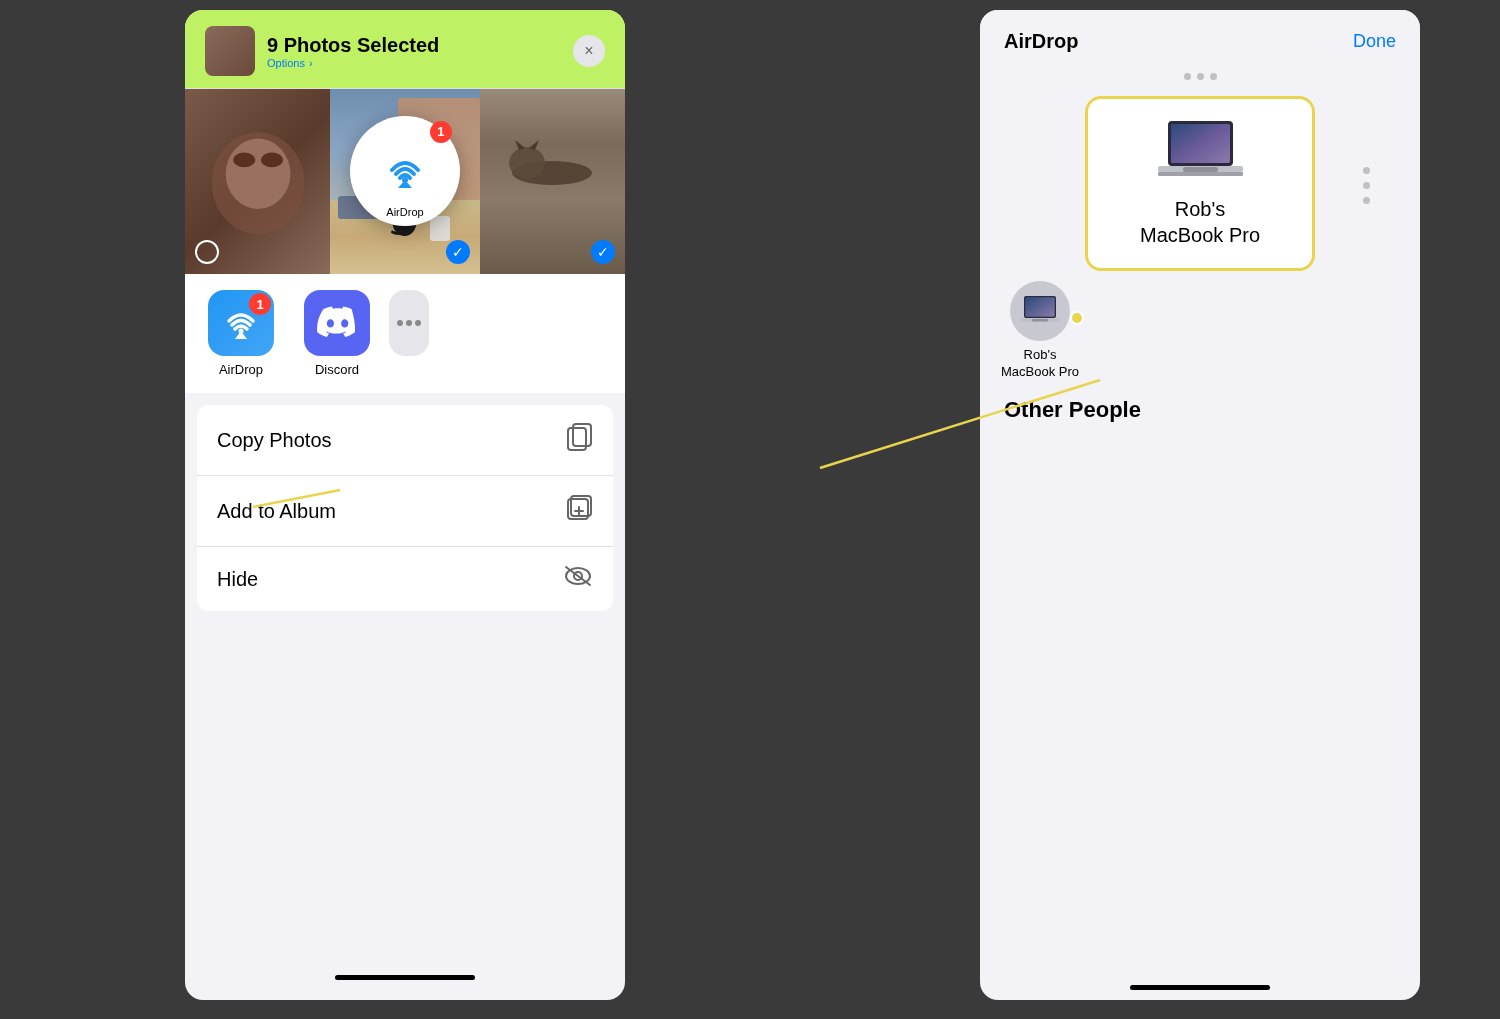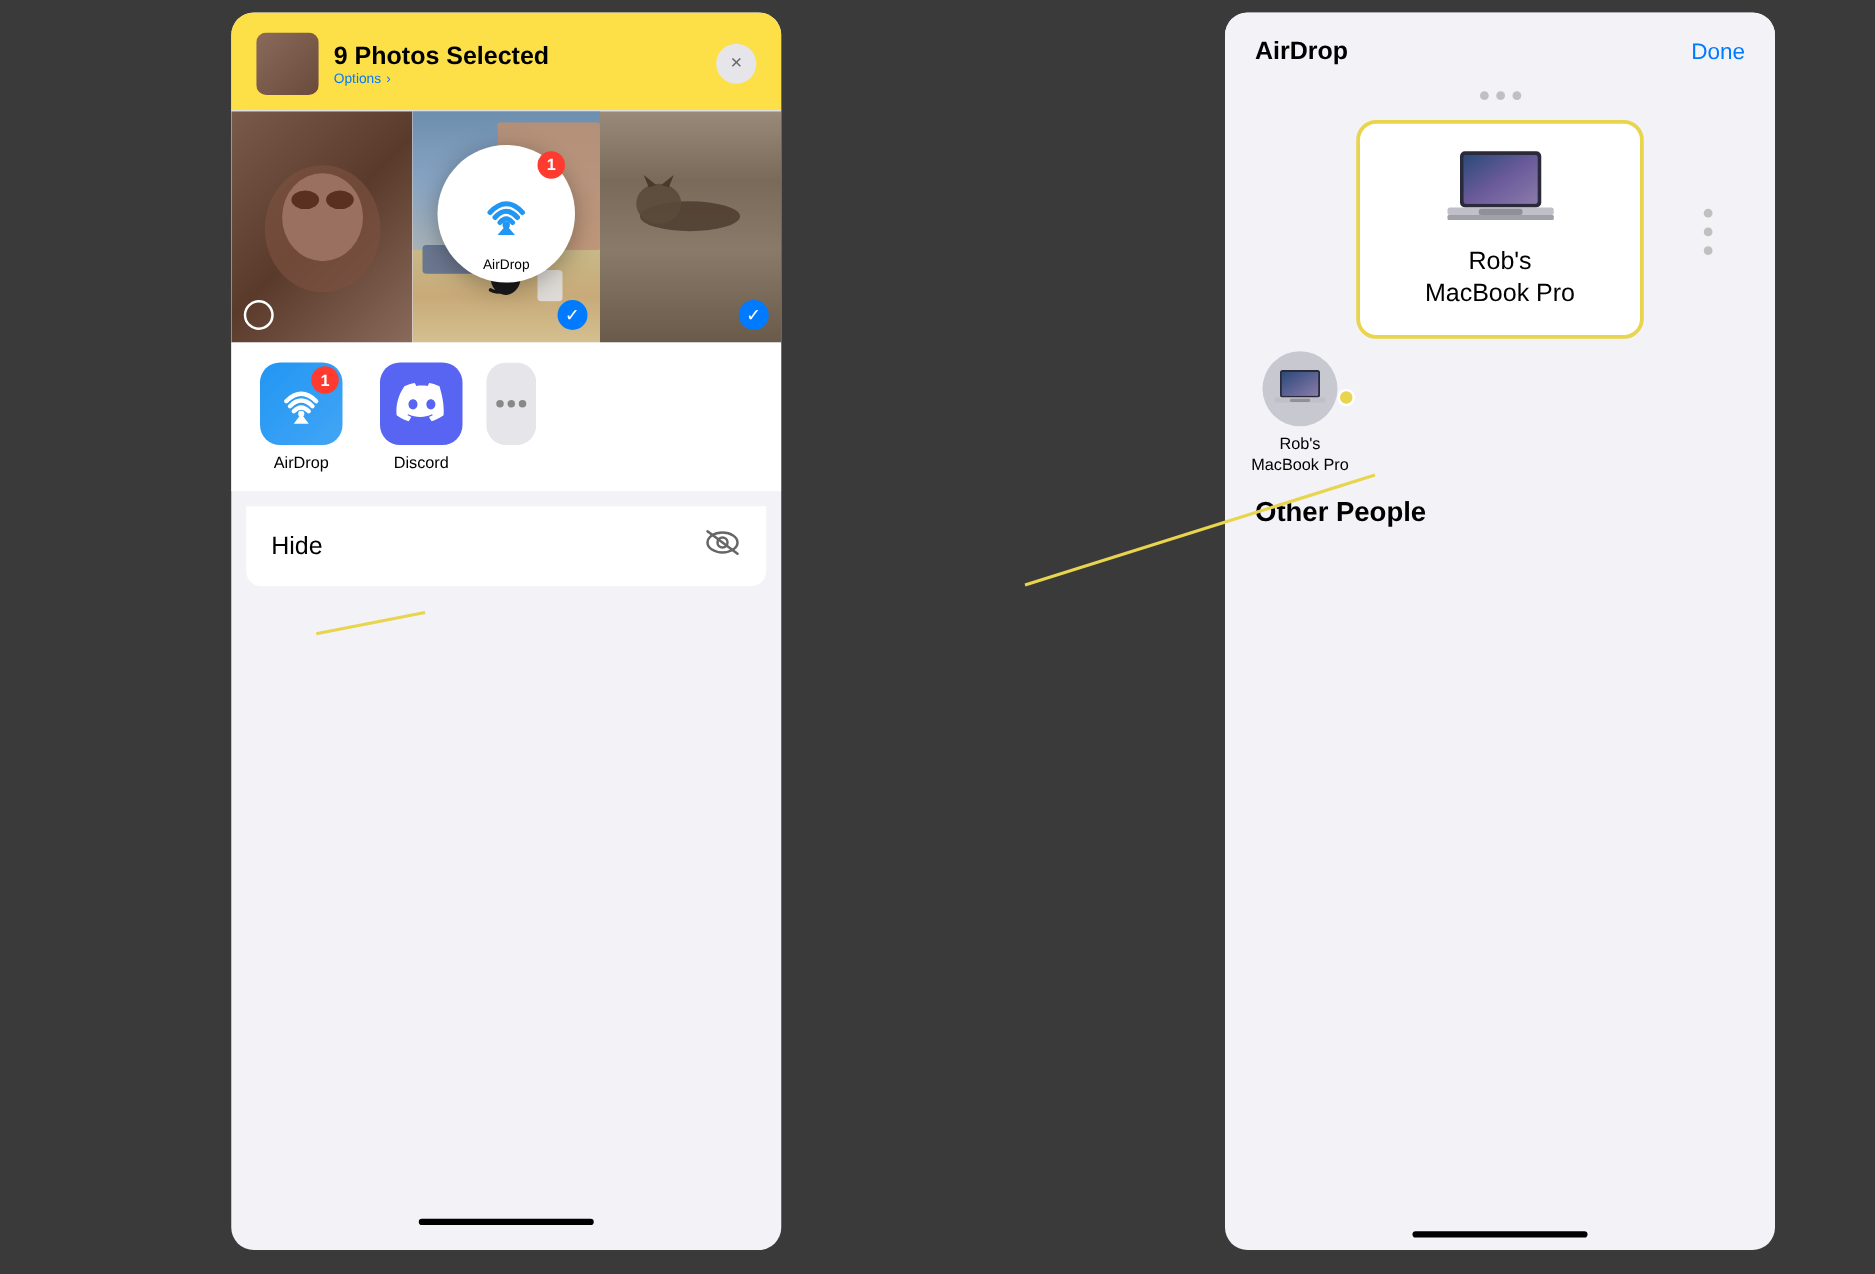--- a/index.html
+++ b/index.html
@@ -33,21 +33,21 @@
       width: 440px;
       height: 990px;
       background: #f2f2f7;
       border-radius: 18px;
       overflow: hidden;
       display: flex;
       flex-direction: column;
     }
 
     .share-header {
-      background: #fde047;
+      background: #bef264;
       padding: 16px 20px 12px;
       display: flex;
       align-items: center;
       justify-content: space-between;
       border-bottom: 1px solid #e0e0e0;
     }
 
     .share-header-left {
       display: flex;
       align-items: center;
@@ -568,21 +568,41 @@
             <circle cx="6" cy="15" r="3" fill="#888"></circle>
             <circle cx="15" cy="15" r="3" fill="#888"></circle>
             <circle cx="24" cy="15" r="3" fill="#888"></circle>
           </svg>
         </div>
       </div>
     </div>
 
     <div class="action-rows">
 
-
+      <div class="action-row">
+        <span class="action-row-label">Copy Photos</span>
+        <span class="action-row-icon">
+          <svg width="26" height="28" viewBox="0 0 26 28">
+            <rect x="1" y="5" width="18" height="22" rx="3" fill="none" stroke="#666" stroke-width="2"></rect>
+            <rect x="6" y="1" width="18" height="22" rx="3" fill="none" stroke="#666" stroke-width="2"></rect>
+          </svg>
+        </span>
+      </div>
+
+      <div class="action-row">
+        <span class="action-row-label">Add to Album</span>
+        <span class="action-row-icon">
+          <svg width="26" height="28" viewBox="0 0 26 28">
+            <rect x="1" y="5" width="20" height="20" rx="3" fill="none" stroke="#666" stroke-width="2"></rect>
+            <rect x="4" y="2" width="20" height="20" rx="3" fill="none" stroke="#666" stroke-width="2"></rect>
+            <line x1="8" y1="17" x2="16" y2="17" stroke="#666" stroke-width="2" stroke-linecap="round"></line>
+            <line x1="12" y1="13" x2="12" y2="21" stroke="#666" stroke-width="2" stroke-linecap="round"></line>
+          </svg>
+        </span>
+      </div>
 
 
       <div class="action-row">
         <span class="action-row-label">Hide</span>
         <span class="action-row-icon">
           <svg width="30" height="22" viewBox="0 0 30 22">
             <ellipse cx="15" cy="11" rx="12" ry="8" fill="none" stroke="#666" stroke-width="2"></ellipse>
             <circle cx="15" cy="11" r="4" fill="none" stroke="#666" stroke-width="2"></circle>
             <line x1="3" y1="2" x2="27" y2="20" stroke="#666" stroke-width="2" stroke-linecap="round"></line>
           </svg>

